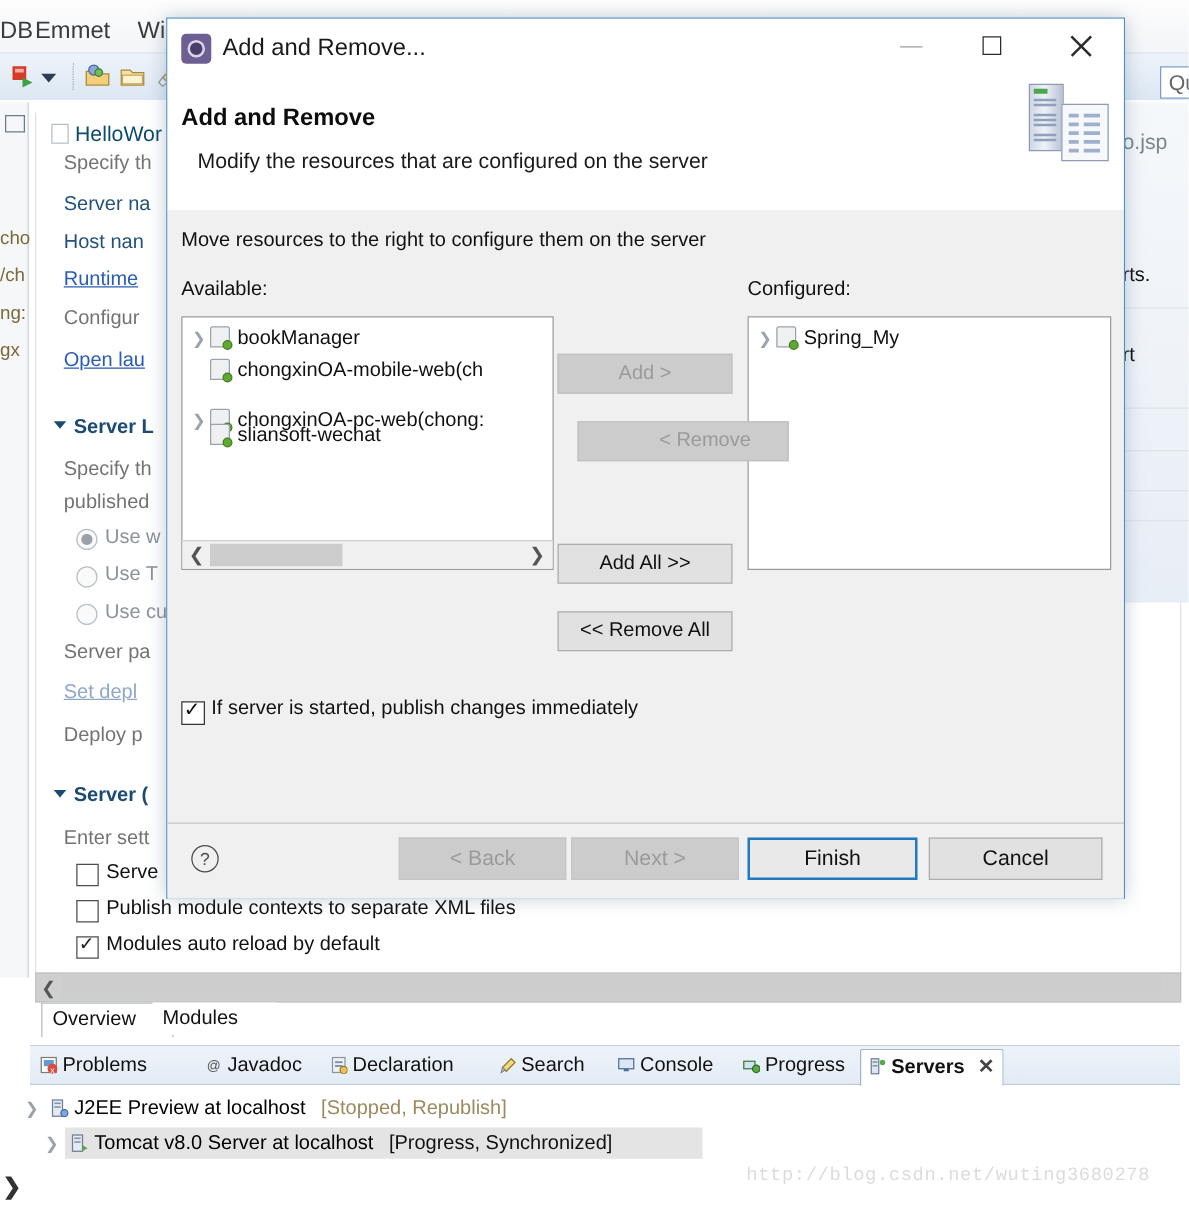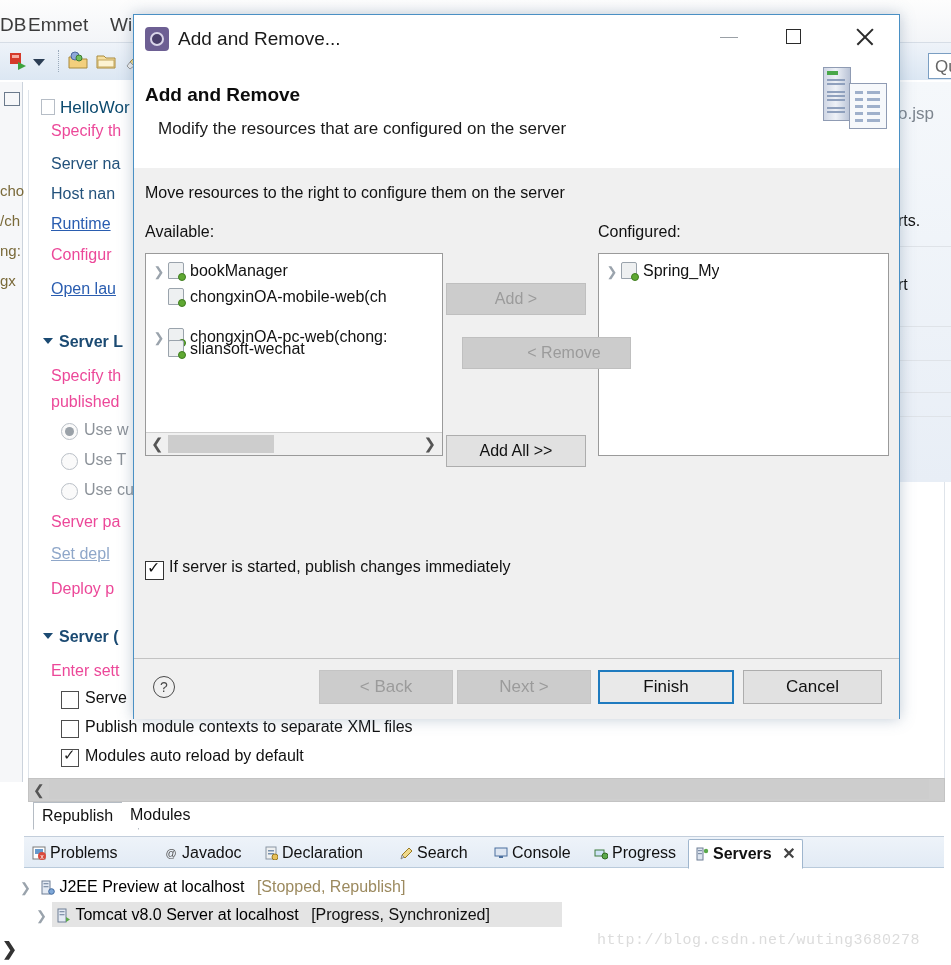--- a/index.html
+++ b/index.html
@@ -73,21 +73,21 @@
   }
   .form-title {
     position: absolute; left: 12px; top: 8px;
     font-size: 17px; color: #0c4a6e; white-space: nowrap;
   }
   .form-title .doc-glyph {
     display:inline-block; width: 12px; height: 14px; vertical-align: -2px;
     border: 1px solid #b6bdc6; margin-right: 5px;
   }
   .form-text {
-    position: absolute; font-size: 16px; color: #ec4899; white-space: nowrap;
+    position: absolute; font-size: 16px; color: #737373; white-space: nowrap;
   }
   .form-link {
     position: absolute; font-size: 16px; color: #2a5db0;
     text-decoration: underline; white-space: nowrap;
   }
   .form-link.dim { color: #8fa7c9; }
   .form-label-blue {
     position: absolute; font-size: 16px; color: #23527c; white-space: nowrap;
   }
   .section-head {
@@ -484,21 +484,21 @@
   <div class="rt-line" style="left:898px; top:360px; width:53px;"></div>
   <div class="rt-line" style="left:898px; top:392px; width:53px;"></div>
   <div class="rt-line" style="left:898px; top:416px; width:53px;"></div>
 
   <div class="hsb">
     <div class="arrow-l">❮</div>
     <div class="thumb" style="left:20px; width:880px; background:#cdcdcd;"></div>
   </div>
 
   <div class="bottom-tabs">
-    <div class="btab sel" style="left:5px; width:88px;">Republish</div>
+    <div class="btab sel" style="left:5px; width:88px;">Overview</div>
     <div class="btab" style="left:94px; width:83px;">Modules</div>
   </div>
 
   <div class="views-panel">
     <div class="view-tabbar">
       <div class="vtab" style="left:8px;">
         <span class="vtab-icon">
           <svg width="14" height="14" viewBox="0 0 14 14">
               <rect x="1" y="1" width="12" height="12" fill="#fff" stroke="#7a7a7a"></rect>
               <rect x="3" y="3" width="8" height="5" fill="#6699cc"></rect>
@@ -667,20 +667,21 @@
 
     <div class="listbox" style="left:464px; top:85px; width:291px; height:203px;">
       <div class="litem" style="top:3px; left:4px;">
         <span class="exp">❯</span><span class="proj-icon"></span><span>Spring_My</span>
       </div>
     </div>
 
     <div class="mbtn disabled" style="left:312px; top:115px; width:140px;">Add &gt;</div>
     <div class="mbtn disabled" style="left:328px; top:169px; width:169px;padding-left:35px;">&lt; Remove</div>
     <div class="mbtn" style="left:312px; top:267px; width:140px;">Add All &gt;&gt;</div>
+    <div class="mbtn" style="left:312px; top:321px; width:140px;">&lt;&lt; Remove All</div>
 
     <div class="dlg-chk"></div>
     <div class="dlg-chk-label">If server is started, publish changes immediately</div>
   </div>
 
   <div class="dlg-footer">
     <div class="help-icon">?</div>
     <div class="fbtn disabled" style="left:185px; width:134px;">&lt; Back</div>
     <div class="fbtn disabled" style="left:323px; width:134px;">Next &gt;</div>
     <div class="fbtn default" style="left:464px; width:136px;">Finish</div>

